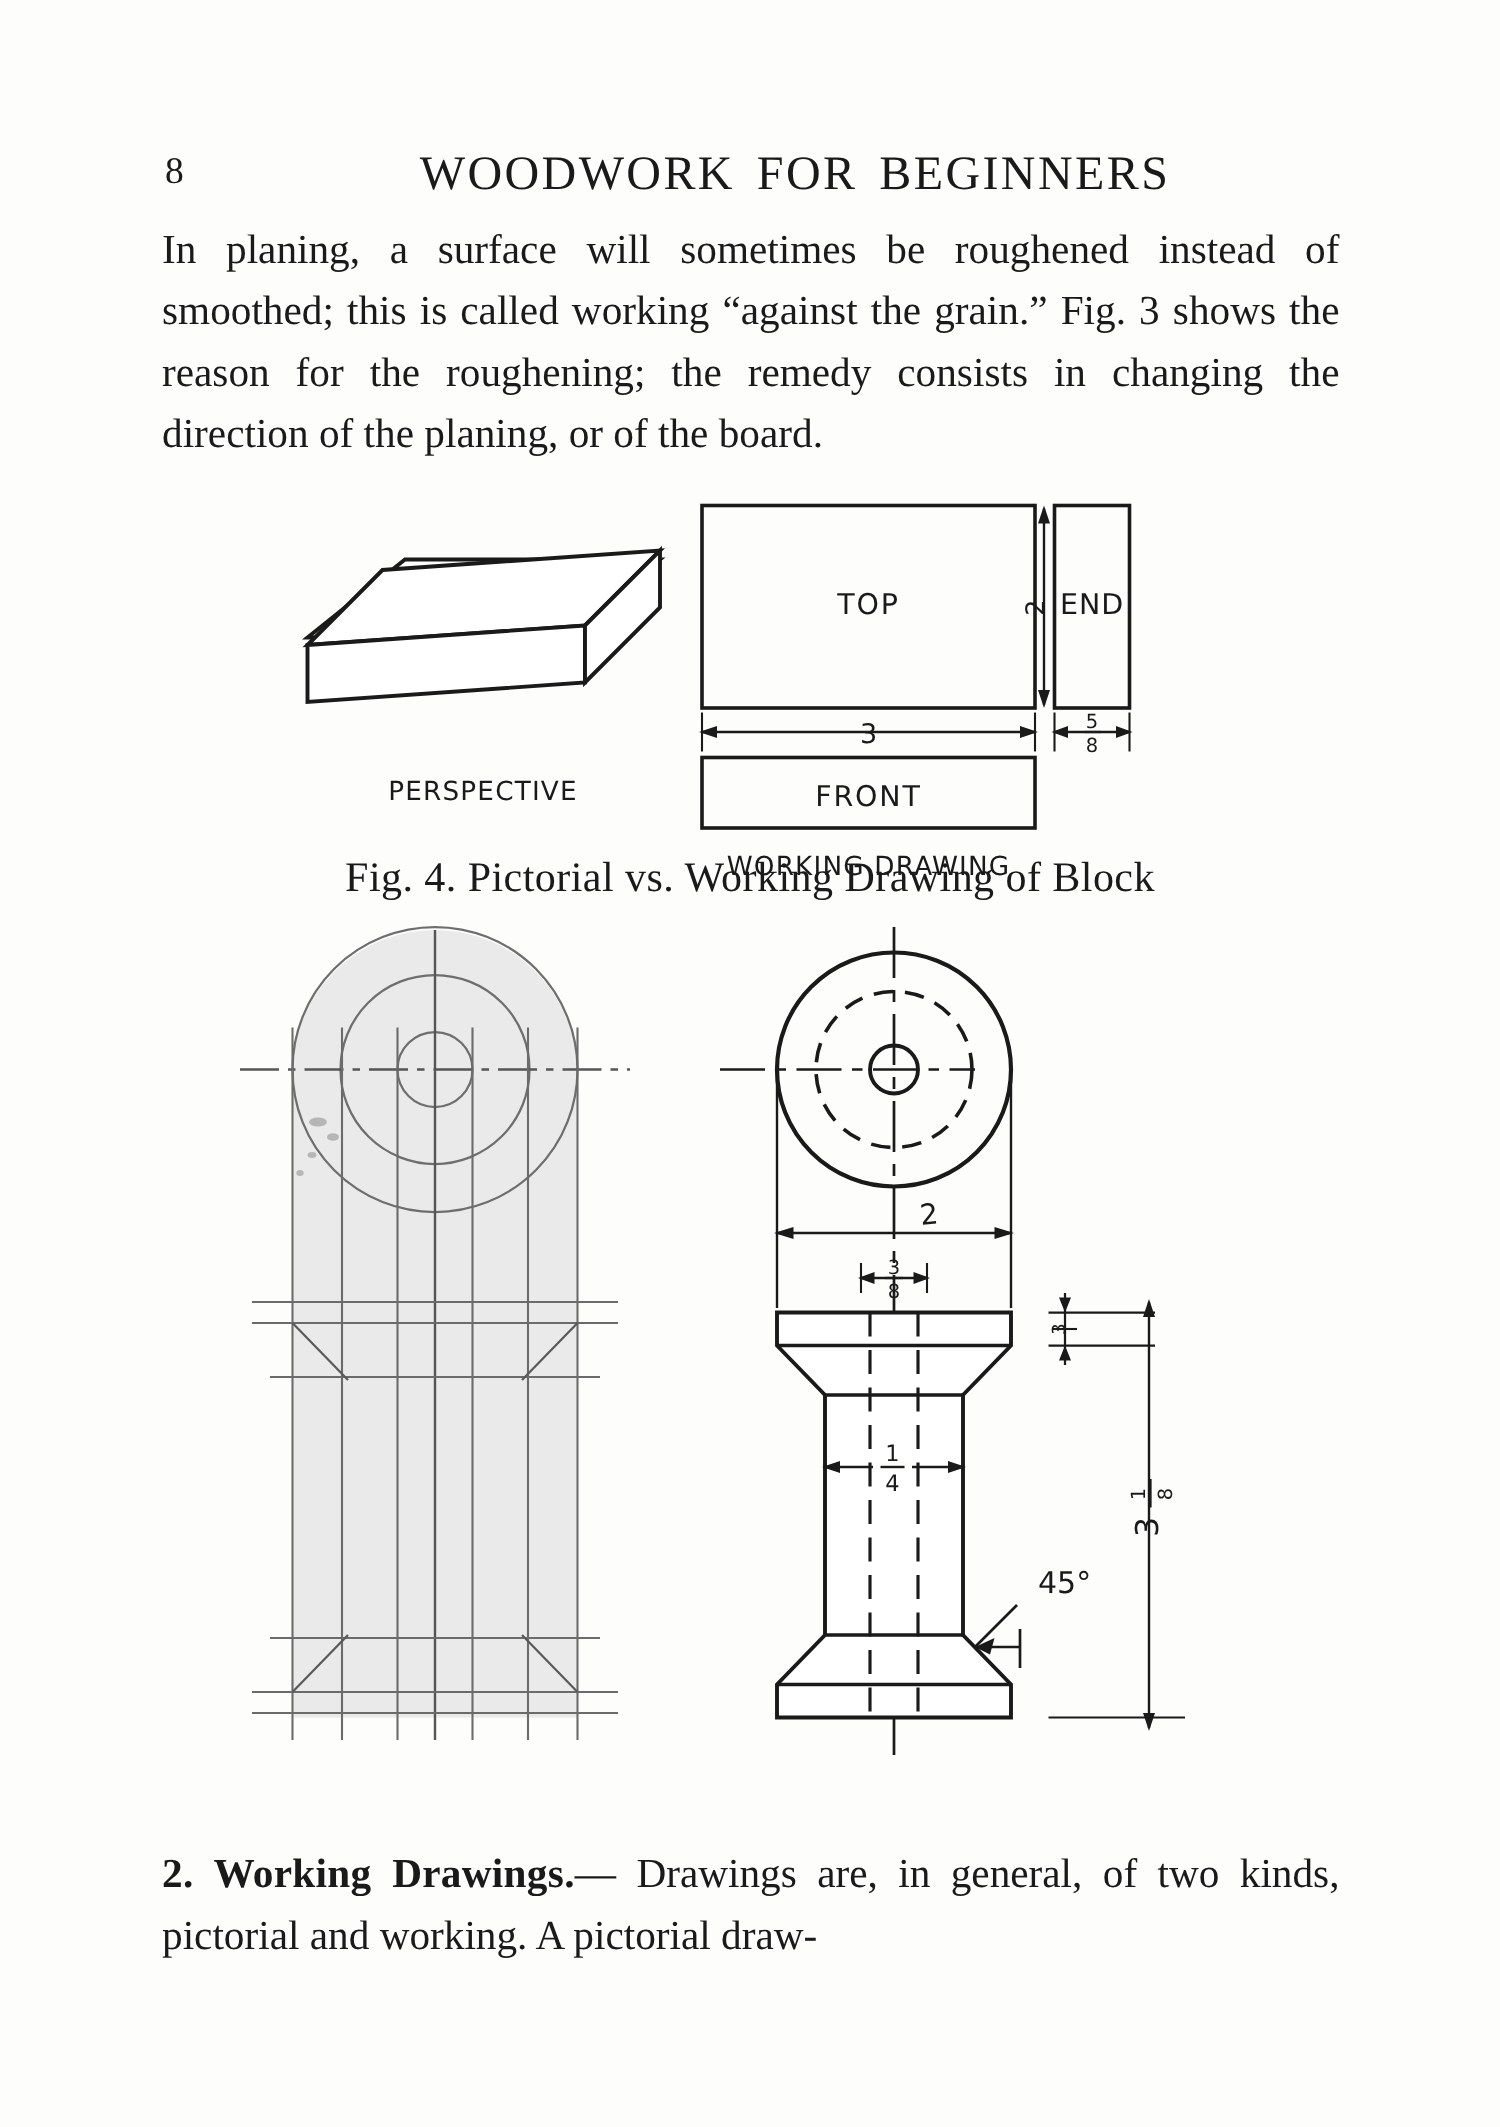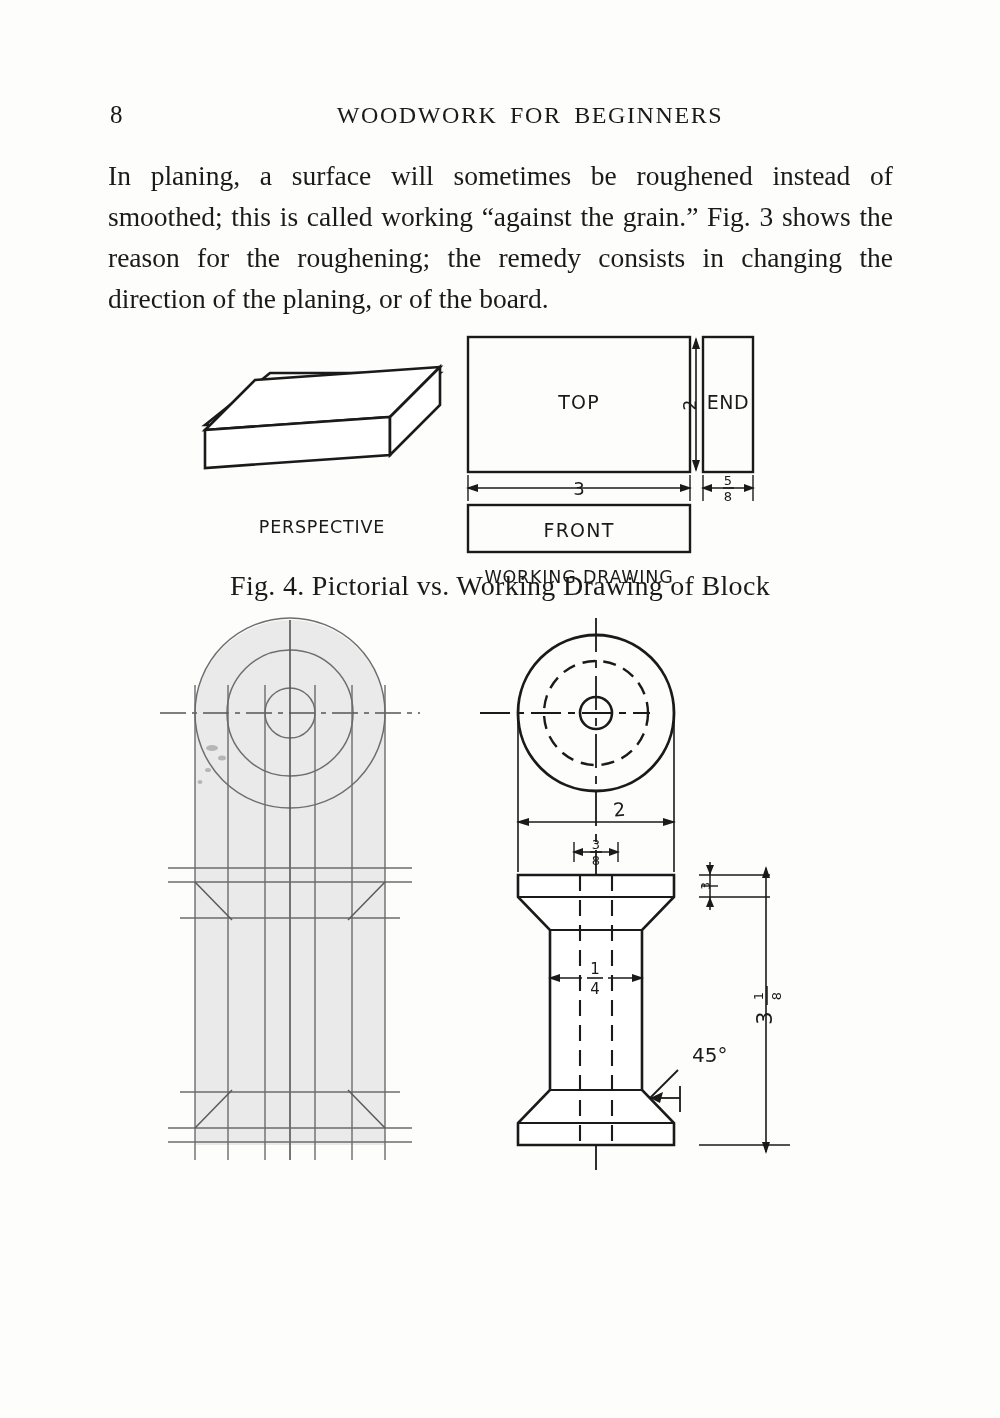--- a/index.html
+++ b/index.html
@@ -35,39 +35,38 @@
     font-size: 25px;
     line-height: 30px;
     font-family: "Liberation Serif", "DejaVu Serif", serif;
   }
   .head-title {
     position: absolute;
     left: 0;
     right: 0;
     top: 0;
     text-align: center;
-    font-size: 24px;
+    font-size: 32px;
     line-height: 30px;
     letter-spacing: 1.6px;
     word-spacing: 5px;
     padding-left: 60px;
   }
   
   .para {
     position: absolute;
     font-size: 27.5px;
     line-height: 41px;
     text-align: justify;
     text-justify: inter-word;
   }
   .para-top {
     left: 108px;
     width: 785px;
     top: 145px;
-    margin-top: 10px;
   }
   .para-top .first-line { text-indent: 38px; }
   .para-bottom {
     left: 108px;
     width: 785px;
     top: 1228px;
   }
   .para-bottom .first-line { text-indent: 38px; }
   .bold-lead {
     font-weight: bold;
@@ -334,14 +333,17 @@
           <line x1="500" y1="498" x2="530" y2="498"></line>
           <line x1="530" y1="486" x2="530" y2="512"></line>
           <polygon points="500,498 513,492 510,503" fill="#1a1a1a" stroke="none"></polygon>
         </g>
         <text x="542" y="462" text-anchor="start" font-family="&quot;DejaVu Sans&quot;, sans-serif" font-size="20" fill="#1a1a1a">45°</text>
       </g>
     </svg>
   </div>
 
 
+  <div class="para para-bottom">
+    <span class="first-line bold-lead">2. Working Drawings.</span><span>— Drawings are, in general, of two kinds, pictorial and working.  A pictorial draw-</span>
+  </div>
 
 </div>
 
 </body></html>

